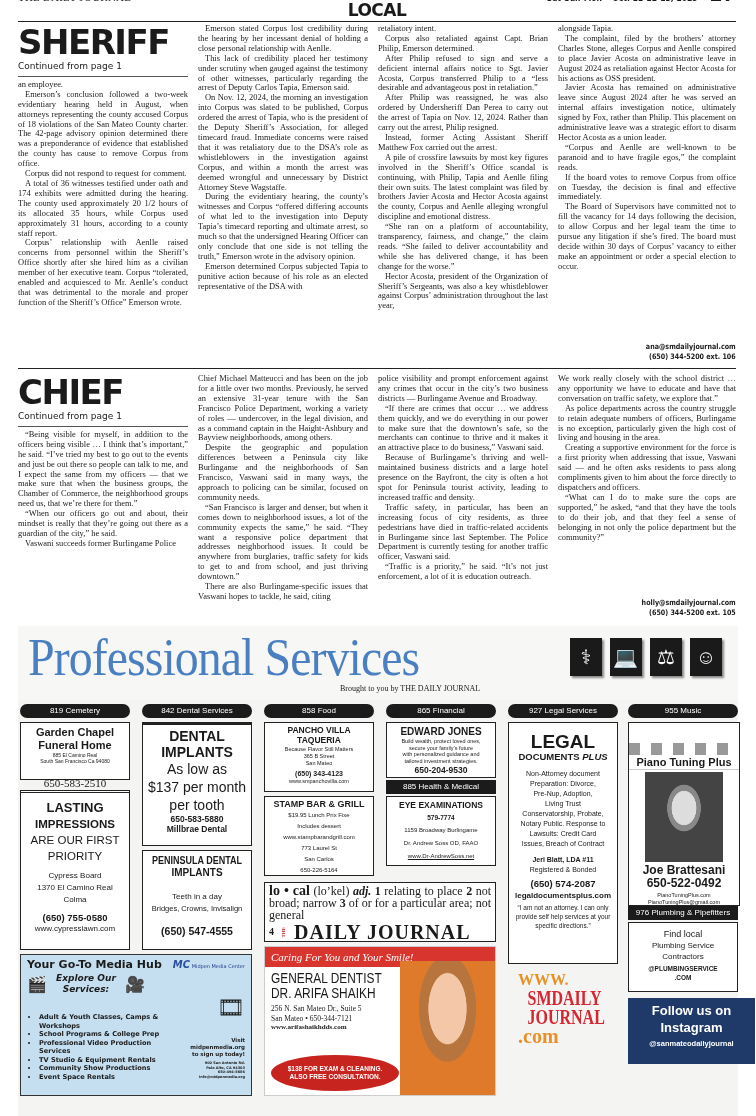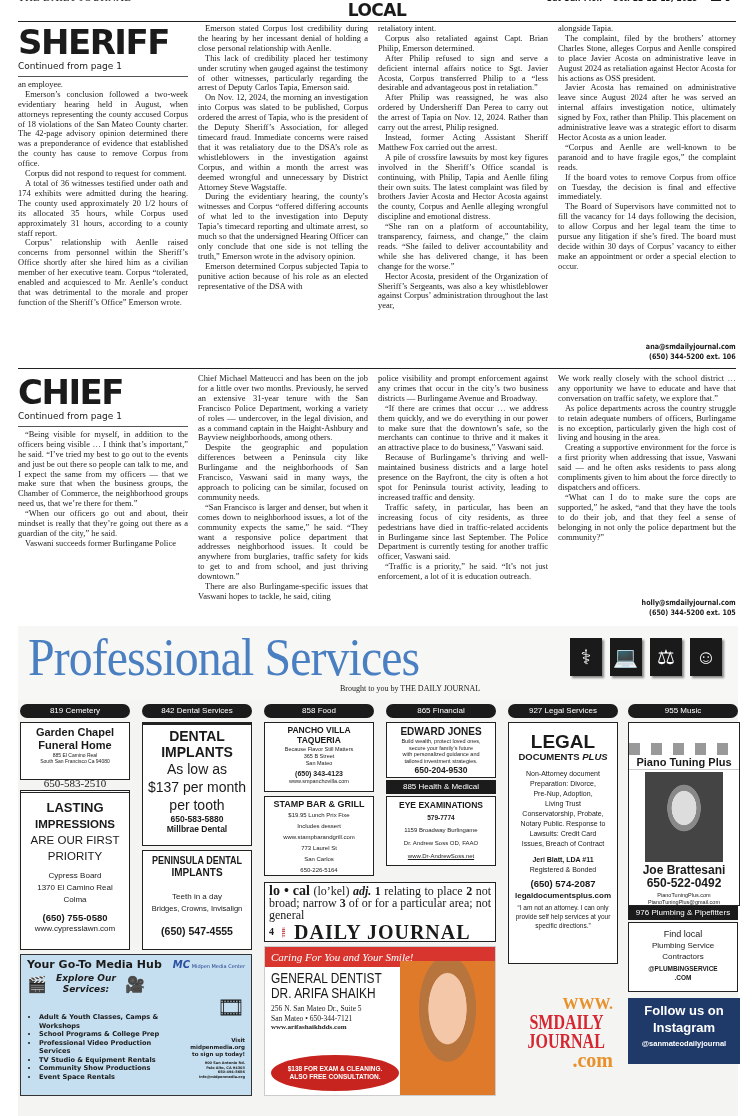--- a/index.html
+++ b/index.html
@@ -266,21 +266,21 @@
         <div style="font-size: 7px; line-height: 10px;">Lawsuits: Credit Card</div>
         <div style="font-size: 7px; line-height: 10px;">Issues, Breach of Contract</div>
       </div>
     <div class="b" style="font-size:7px;line-height:10px;margin-top:6px">Jeri Blatt, LDA #11</div>
     <div style="font-size:7px;line-height:10px">Registered &amp; Bonded</div>
     <div class="b" style="font-size:9.5px;line-height:13px;margin-top:2px">(650) 574-2087</div>
     <div class="b" style="font-size:8px;line-height:11px">legaldocumentsplus.com</div>
     <div style="font-size:6.5px;line-height:9px;padding:2px 2px 0">“I am not an attorney. I can only provide self help services at your specific directions.”</div>
   </div>
 
-  <div style="position:absolute;left:500px;top:368px;width:95px;height:110px;text-align:right;font-family:'Liberation Serif',serif;font-weight:bold;line-height:19px">
+  <div style="position:absolute;left:500px;top:344px;width:95px;height:110px;text-align:left;font-family:'Liberation Serif',serif;font-weight:bold;line-height:19px">
     <div style="color:#e8912a;font-size:16px">WWW.</div>
     <div style="color:#d62631;font-size:20px;transform:scaleX(0.8)">SMDAILY</div>
     <div style="color:#d62631;font-size:20px;transform:scaleX(0.8)">JOURNAL</div>
     <div style="color:#e8912a;font-size:20px">.com</div>
   </div>
 
   <div class="ad" style="left:610px;top:96px;width:112px;height:184px;padding-top:20px">
     <div style="height:12px;background:linear-gradient(90deg,#333 0 10%,#fff 10% 20%,#333 20% 30%,#fff 30% 40%,#333 40% 50%,#fff 50% 60%,#333 60% 70%,#fff 70% 80%,#333 80% 90%,#fff 90%);opacity:0.5"></div>
     <div class="b" style="font-size:11px;line-height:14px;border-bottom:1px solid #ccc">Piano Tuning Plus</div>
     <div style="width:78px;height:90px;margin:2px auto;background:radial-gradient(ellipse at 50% 40%,#ddd 0 22%,#888 23% 30%,#444 31%);"></div>
@@ -294,21 +294,21 @@
   <div class="dbar" style="left:610px;top:280px;width:110px">976 Plumbing &amp; Pipefitters</div>
 
   <div class="ad" style="left:610px;top:296px;width:110px;height:70px;padding-top:6px">
     <div style="font-size:9px;line-height:11px">Find local</div>
     <div style="font-size:8px;line-height:11px">Plumbing Service</div>
     <div style="font-size:8px;line-height:11px">Contractors</div>
     <div class="b" style="font-size:6.5px;line-height:9px;margin-top:2px">@PLUMBINGSERVICE</div>
     <div class="b" style="font-size:6.5px;line-height:9px">.COM</div>
   </div>
 
-  <div style="position:absolute;left:610px;top:372px;width:112px;height:66px;background:#1f3a68;color:#fff;text-align:center;font-family:'Liberation Sans',sans-serif;font-weight:bold;padding-top:4px">
+  <div style="position:absolute;left:610px;top:372px;width:127px;height:66px;background:#1f3a68;color:#fff;text-align:center;font-family:'Liberation Sans',sans-serif;font-weight:bold;padding-top:4px">
     <div style="font-size:13px;line-height:17px">Follow us on</div>
     <div style="font-size:13px;line-height:17px">Instagram</div>
     <div style="font-size:7.5px;line-height:16px">@sanmateodailyjournal</div>
   </div>
 
   <div style="position:absolute;left:2px;top:328px;width:232px;height:142px;background:#c5dff0;border:1px solid #333;font-family:'DejaVu Sans',sans-serif;padding:3px 6px;color:#1c1c1c">
     <div style="font-weight:bold;font-size:11px">Your Go-To Media Hub</div>
     <div style="position:absolute;right:6px;top:4px;font-size:5px;color:#1f3a8a"><b style="font-size:10px;font-style:italic;color:#2a4fa0">MC</b> <span>Midpen Media Center</span></div>
     <div style="display:flex;align-items:center;gap:4px;margin-top:2px">
       <span style="font-size:16px">🎬</span>

